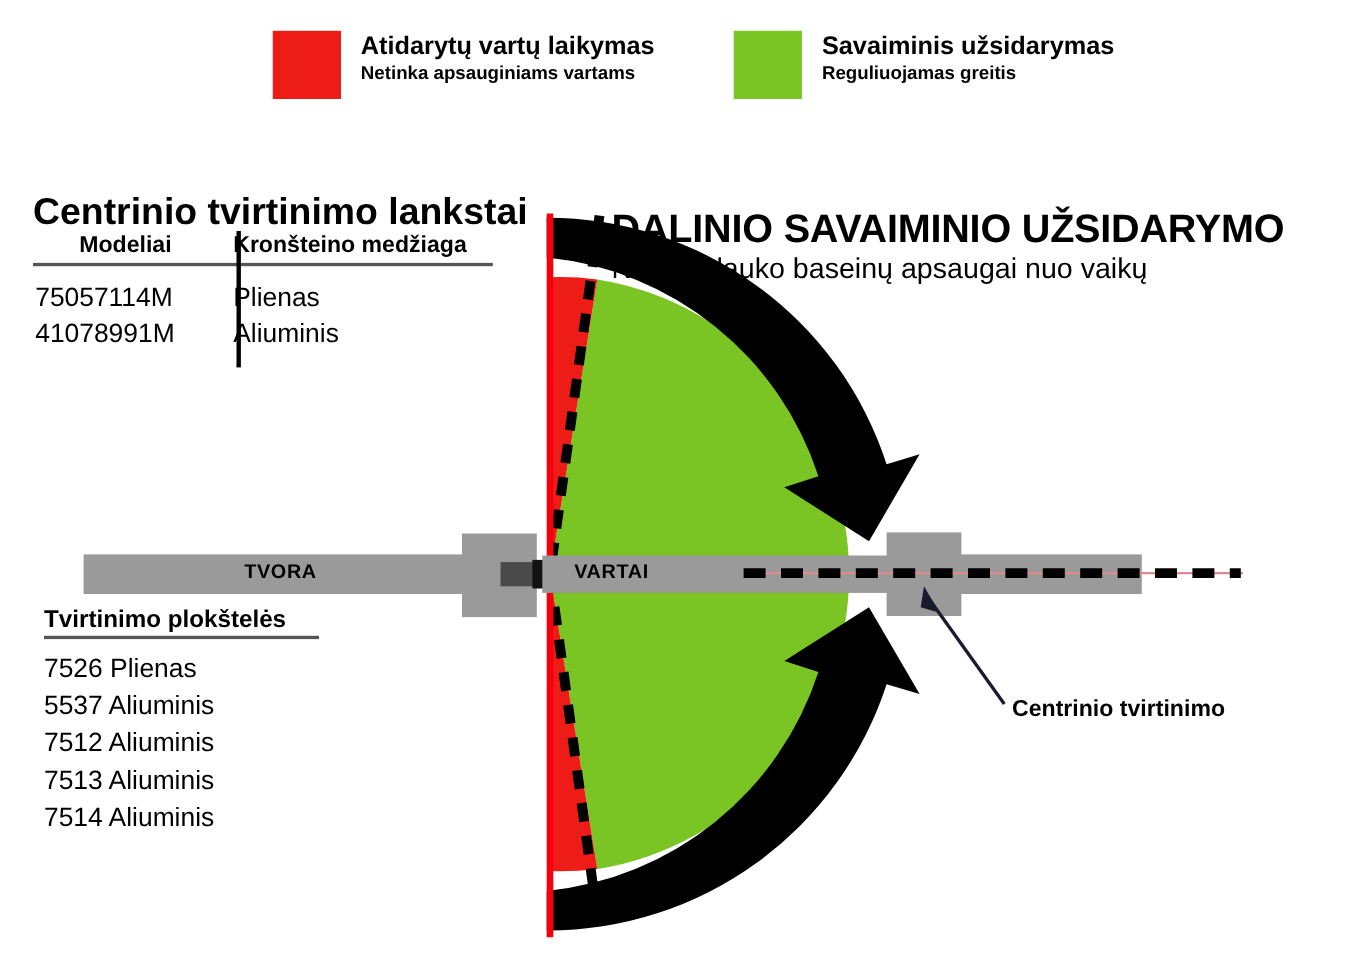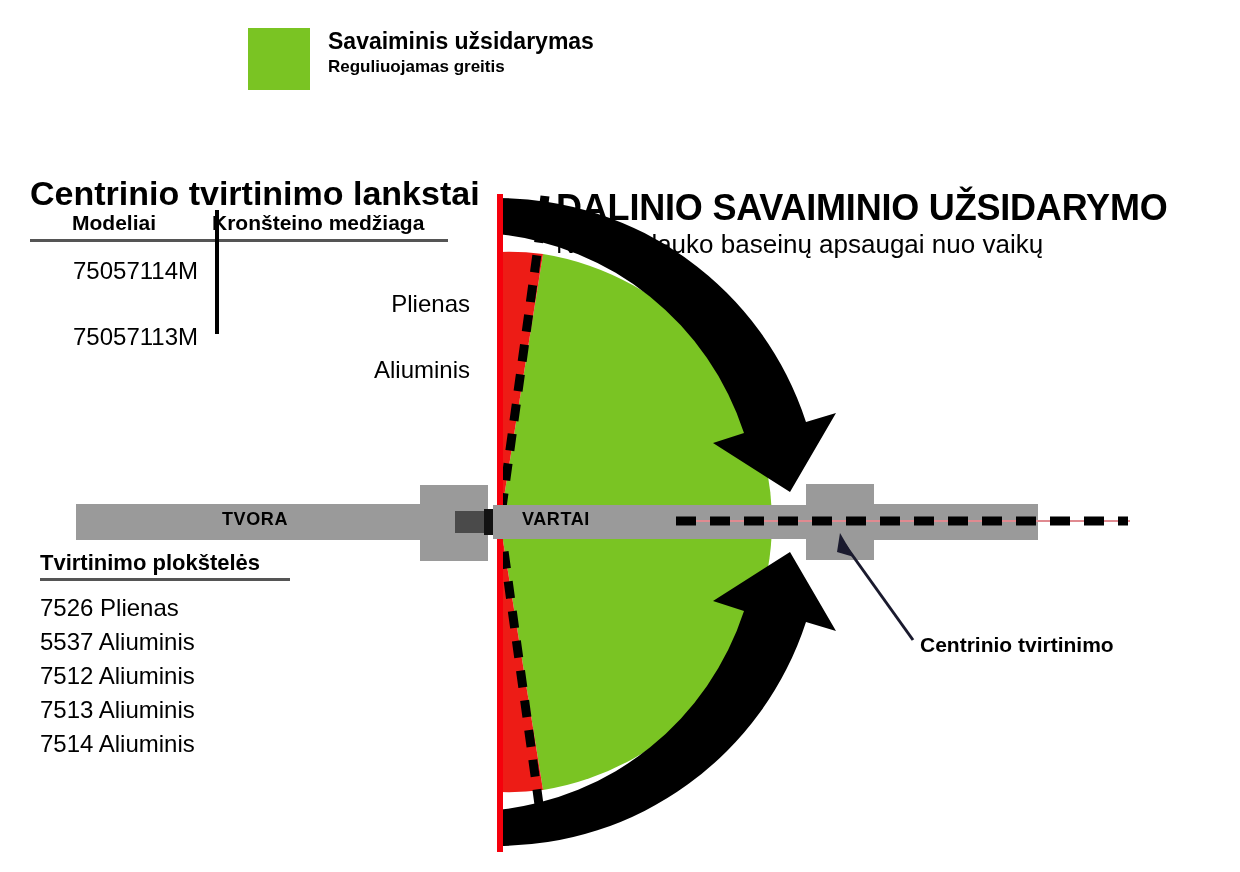--- a/index.html
+++ b/index.html
@@ -87,22 +87,21 @@
   }
   .hinge-col-a .hinge-head-label { text-align: center; }
   #hinge-head-rule {
     height: 3px;
     background: #555555;
     width: 418px;
     margin-top: 3px;
   }
   .hinge-body-row {
     display: flex;
-    flex-direction: column;
-    text-align: right;
+    flex-direction: row;
   }
   .hinge-cell {
     font-size: 24px;
     line-height: 33px;
     white-space: nowrap;
   }
   .hinge-col-a .hinge-cell { padding-left: 2px; }
   #hinge-divider {
     position: absolute;
     left: 185px;
@@ -252,20 +251,27 @@
   <line x1="676" y1="521" x2="1130" y2="521" stroke="#E08A90" stroke-width="2"></line>
 
   <line x1="676" y1="521" x2="1128" y2="521" stroke="#000000" stroke-width="9" stroke-dasharray="20 14"></line>
 
   <line x1="913" y1="640" x2="845" y2="545" stroke="#1A1A2E" stroke-width="3"></line>
   <polygon fill="#1A1A2E" points="840,533 854,557 837,552"></polygon>
 </svg>
 
 <div id="legend">
 
+  <div class="legend-entry">
+    <div class="legend-swatch" style="background:#ED1C16;"></div>
+    <div class="legend-text">
+      <div class="legend-title">Atidarytų vartų laikymas</div>
+      <div class="legend-sub">Netinka apsauginiams vartams</div>
+    </div>
+  </div>
 
   <div class="legend-entry">
     <div class="legend-swatch" style="background:#7AC423;"></div>
     <div class="legend-text">
       <div class="legend-title">Savaiminis užsidarymas</div>
       <div class="legend-sub">Reguliuojamas greitis</div>
     </div>
   </div>
 
 </div>
@@ -288,21 +294,21 @@
     <div class="hinge-col-a">
       <div class="hinge-cell">75057114M</div>
     </div>
     <div class="hinge-col-b">
       <div class="hinge-cell">Plienas</div>
     </div>
   </div>
 
   <div class="hinge-body-row">
     <div class="hinge-col-a">
-      <div class="hinge-cell">75057113M</div>
+      <div class="hinge-cell">41078991M</div>
     </div>
     <div class="hinge-col-b">
       <div class="hinge-cell">Aliuminis</div>
     </div>
   </div>
 
   <div id="hinge-divider"></div>
 </div>
 
 <div id="plates">

